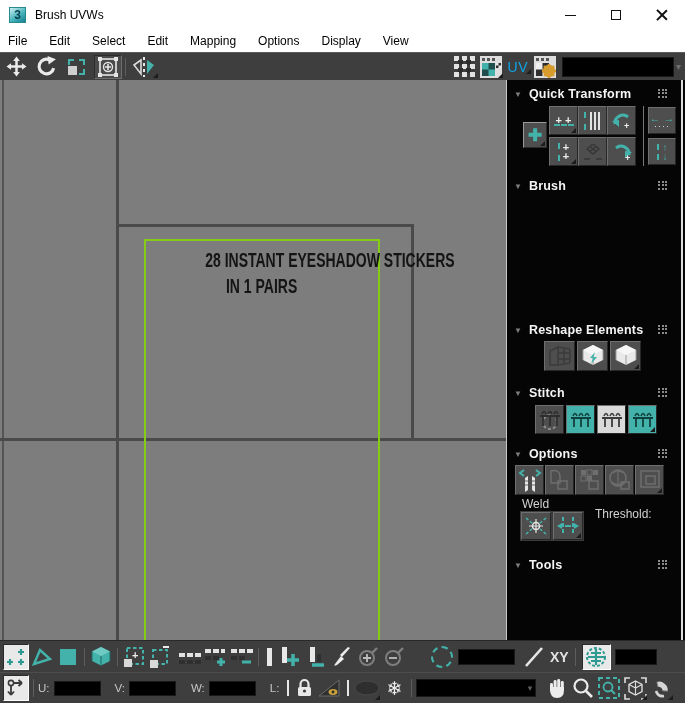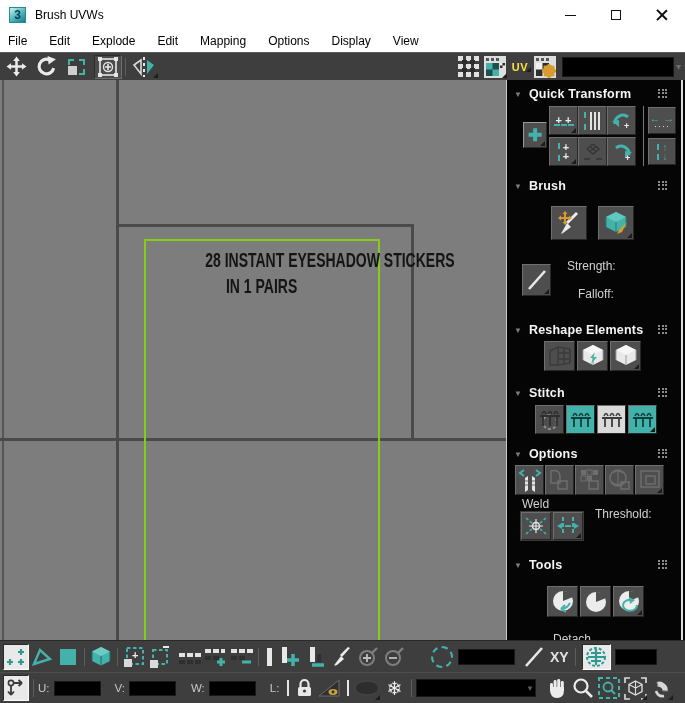--- a/index.html
+++ b/index.html
@@ -30,21 +30,21 @@
   .menu-item:first-child { margin-left:-3px; }
 
   
   .toolbar-top { position:absolute; left:0; top:52px; width:685px; height:28px; background:#3e3e3e; border-top:1px solid #5a5a5a; display:flex; align-items:center; }
   .tico { position:relative; width:26px; height:24px; display:flex; align-items:center; justify-content:center; }
   .pressed { background:#4b4b4b; border:1px solid; border-color:#2c2c2c #6e6e6e #6e6e6e #2c2c2c; }
   .vsep { width:1px; height:18px; background:#5e5e5e; margin:0 3px; }
   .fly:after { content:""; position:absolute; right:1px; bottom:1px; border-left:5px solid transparent; border-bottom:5px solid #1c1c1c; }
   .scale-ic { width:17px; height:16px; border:2px dashed #43b2aa; position:relative; }
   .scale-ic i { position:absolute; left:-2px; bottom:-2px; width:9px; height:9px; background:#cfcfcf; }
-  .uv-label { color:#fde047; font-size:11px; font-weight:bold; letter-spacing:.5px; padding:0 4px; position:relative; }
+  .uv-label { color:#0ea5e9; font-size:14px; font-weight:normal; letter-spacing:.5px; padding:0 4px; position:relative; }
   .combo-top { width:112px; height:20px; background:#000; border:1px solid #181818; margin-left:4px; }
   .combo-arrow { color:#6f6f6f; font-size:10px; margin-left:2px; }
 
   
   .canvas { position:absolute; left:0; top:80px; width:507px; height:560px; background:#7d7d7d; overflow:hidden; border-right:1px solid #c9c9c9; }
   .uvline { position:absolute; background:#4a4a4a; }
   .green-rect { position:absolute; left:144px; top:159px; width:236px; height:477px; border:2px solid #84cc16; }
   .tex-text { position:absolute; left:28px; right:28px; top:6px; text-align:center; color:#141414; font-weight:bold; line-height:1.5; }
   .tex-line { display:inline-block; transform:scale(0.8,1.12); transform-origin:center; font-size:17.5px; letter-spacing:0px; white-space:nowrap; }
 
@@ -91,21 +91,21 @@
       </div>
     <div class="wbtn">
         <div class="ico-close"></div>
       </div>
   </div>
 </div>
 
 <div class="menubar">
   <span class="menu-item">File</span>
   <span class="menu-item">Edit</span>
-  <span class="menu-item">Explode</span>
+  <span class="menu-item">Select</span>
   <span class="menu-item">Edit</span>
   <span class="menu-item">Mapping</span>
   <span class="menu-item">Options</span>
   <span class="menu-item">Display</span>
   <span class="menu-item">View</span>
 </div>
 
 <div class="toolbar-top">
   <div class="tico" style="margin-left:3px">
     <svg width="21" height="21" viewBox="0 0 20 20">
@@ -291,44 +291,20 @@
           <i></i>
           <i></i>
           <i></i>
           <i></i>
           <i></i>
           <i></i>
           <i></i>
           <i></i>
         </span>
     </div>
-    <div style="position:relative;height:118px">
-      <div class="pbtn" style="position:absolute;left:44px;top:10px;width:36px;height:34px">
-        <svg width="26" height="26" viewBox="0 0 26 26">
-          <path d="M22 4 L12 14 L10 12 L20 2 Z" fill="#ededed"></path>
-          <path d="M11 13 L6 22 Q4 25 7 23 L15 17 Z" fill="#ededed"></path>
-          <path d="M9 1 L11.5 4 H10 V7 H13 V5.5 L16 8 L13 10.5 V9 H10 V12 H11.5 L9 15 L6.5 12 H8 V9 H5 V10.5 L2 8 L5 5.5 V7 H8 V4 H6.5 Z" fill="#d79c2e"></path>
-        </svg>
-      </div>
-      <div class="pbtn fly" style="position:absolute;left:91px;top:10px;width:36px;height:34px">
-        <svg width="26" height="26" viewBox="0 0 26 26">
-          <path d="M13 2 L23 7 V17 L13 22 L3 17 V7 Z" fill="#43b2aa"></path>
-          <path d="M13 2 L23 7 L13 12 L3 7 Z" fill="#5fc9c1"></path>
-          <path d="M13 12 V22 M3 7 V17 M23 7 V17" stroke="#2a7d77" stroke-width="1"></path>
-          <path d="M24 12 L16 20 L14 24 L19 22 Z" fill="#d79c2e"></path>
-        </svg>
-      </div>
-      <div class="pbtn fly" style="position:absolute;left:15px;top:68px;width:29px;height:32px">
-        <svg width="22" height="24" viewBox="0 0 22 24">
-            <path d="M3 21 L19 3" stroke="#e8e8e8" stroke-width="2.6"></path>
-          </svg>
-      </div>
-      <div class="plabel" style="position:absolute;left:60px;top:63px">Strength:</div>
-      <div class="plabel" style="position:absolute;left:71px;top:91px">Falloff:</div>
-    </div>
   </div>
 
   <div class="panel" style="top:240px;height:62px">
     <div class="phead">
       <span class="parrow">▼</span>
       <span class="ptitle">Reshape Elements</span>
       <span class="grip">
           <i></i>
           <i></i>
           <i></i>
@@ -493,46 +469,20 @@
           <i></i>
           <i></i>
           <i></i>
           <i></i>
           <i></i>
           <i></i>
           <i></i>
           <i></i>
           <i></i>
         </span>
-    </div>
-    <div style="position:relative;height:63px">
-      <div style="display:flex;margin-left:40px;margin-top:11px">
-        <div class="pbtn" style="width:31px;height:31px">
-          <svg width="26" height="26" viewBox="0 0 26 26">
-            <circle cx="13" cy="12" r="10" fill="#ececec"></circle>
-            <path d="M13 12 L23 8 A10 10 0 0 0 13 2 Z" fill="#4e4e4e"></path>
-            <path d="M20 14 Q17 20 11 20 M11 20 L15 16 M11 20 L16 23" stroke="#43b2aa" stroke-width="2" fill="none"></path>
-          </svg>
-        </div>
-        <div class="pbtn" style="width:31px;height:31px;margin-left:2px">
-          <svg width="26" height="26" viewBox="0 0 26 26">
-            <circle cx="13" cy="13" r="10" fill="#ececec"></circle>
-            <path d="M13 13 L23 9 A10 10 0 0 0 13 3 Z" fill="#4e4e4e"></path>
-          </svg>
-        </div>
-        <div class="pbtn fly" style="width:31px;height:31px;margin-left:2px">
-          <svg width="26" height="26" viewBox="0 0 26 26">
-            <circle cx="13" cy="12" r="10" fill="#ececec"></circle>
-            <path d="M13 12 L23 8 A10 10 0 0 0 13 2 Z" fill="#4e4e4e"></path>
-            <path d="M21 16 A7 5.5 0 1 1 16 11" stroke="#43b2aa" stroke-width="2" fill="none"></path>
-            <path d="M13 8 L19 11 L14 15 Z" fill="#43b2aa"></path>
-          </svg>
-        </div>
-      </div>
-      <div class="plabel" style="position:absolute;left:46px;top:46px">Detach</div>
     </div>
   </div>
 </div>
 
 <div class="row1">
   <div class="bico active-btn" style="margin-left:3px">
     <svg width="20" height="20" viewBox="0 0 20 20">
       <path d="M4 12 V18 M1 15 H7" stroke="#2f9a92" stroke-width="2.2"></path>
       <path d="M15 2 V8 M12 5 H18" stroke="#2f9a92" stroke-width="2.2"></path>
       <path d="M15 12 V18 M12 15 H18" stroke="#2f9a92" stroke-width="2.2"></path>

